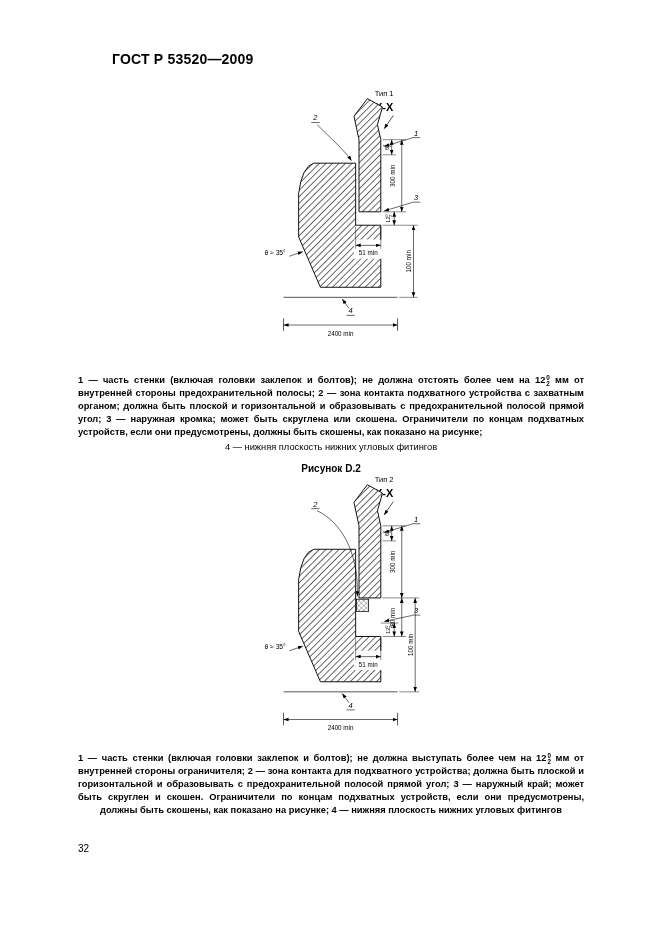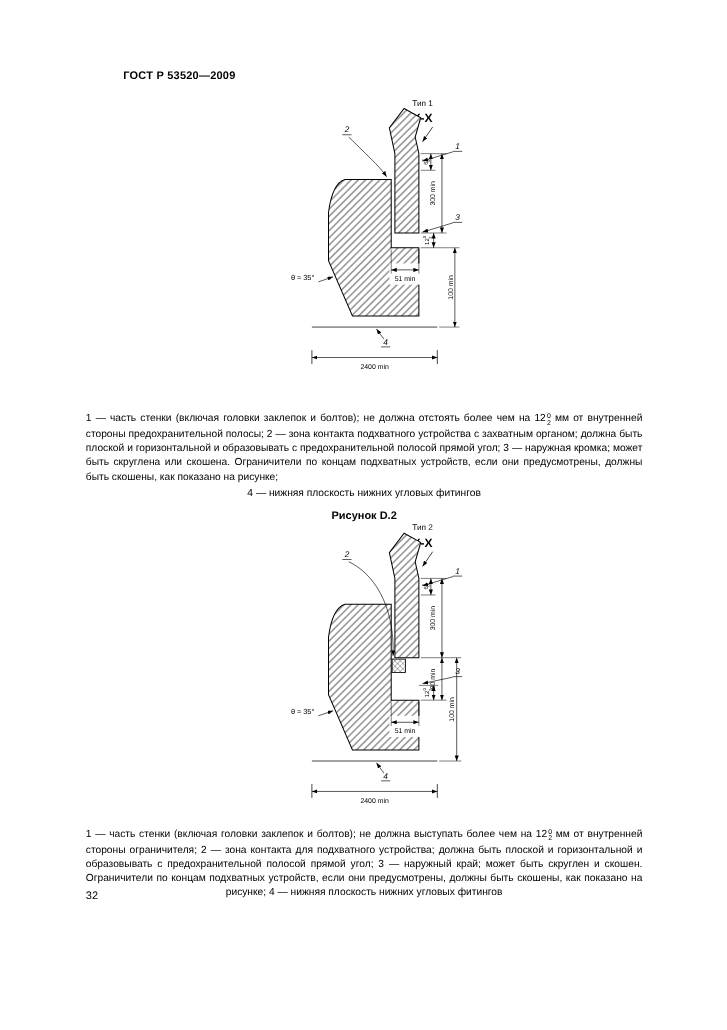--- a/index.html
+++ b/index.html
@@ -1,29 +1,29 @@
 <!DOCTYPE html>
 <html><head>
 <meta charset="utf-8">
 <style>
   html,body{margin:0;padding:0;background:#ffffff;}
   .page{position:relative;width:661px;height:936px;background:#fff;overflow:hidden;
         font-family:"Liberation Sans",sans-serif;color:#000;}
-  .doc-header{position:absolute;top:64px;left:78px;font-size:10px;font-weight:bold;letter-spacing:0.2px;padding-left:34px;}
+  .doc-header{position:absolute;top:51px;left:78px;font-size:14px;font-weight:bold;letter-spacing:0.2px;padding-left:34px;}
   .fig-svg{position:absolute;}
   #fig1-svg{top:86px;left:250px;}
   #fig2-svg{top:472px;left:250px;}
   .caption{position:absolute;left:78px;width:506px;}
   #caption1{top:374px;}
   #caption2{top:752px;}
-  .cap-text{margin:0;font-size:9.3px;line-height:1.38;text-align:justify;}
+  .cap-text{margin:0;font-size:9.3px;line-height:1.38;text-align:justify;font-weight:bold;}
   .cap-text.center-last{text-align:justify;text-align-last:center;}
   .cap-center{margin:3px 0 0 0;font-size:9.3px;text-align:center;}
   .fig-label{margin:11px 0 0 0;font-size:10px;text-align:center;font-weight:bold;}
-  .page-number{position:absolute;top:809px;left:78px;font-size:10px;}
+  .page-number{position:absolute;top:843px;left:78px;font-size:10px;}
   .tolw{white-space:nowrap;}
   .tol{display:inline-block;vertical-align:-3px;line-height:1;font-size:6.3px;margin-left:1px;text-align:left;}
   .tol .ts{display:block;}
   svg text{font-family:"Liberation Sans",sans-serif;fill:#000;}
 </style>
 </head>
 <body>
 
 <div class="page">
 

